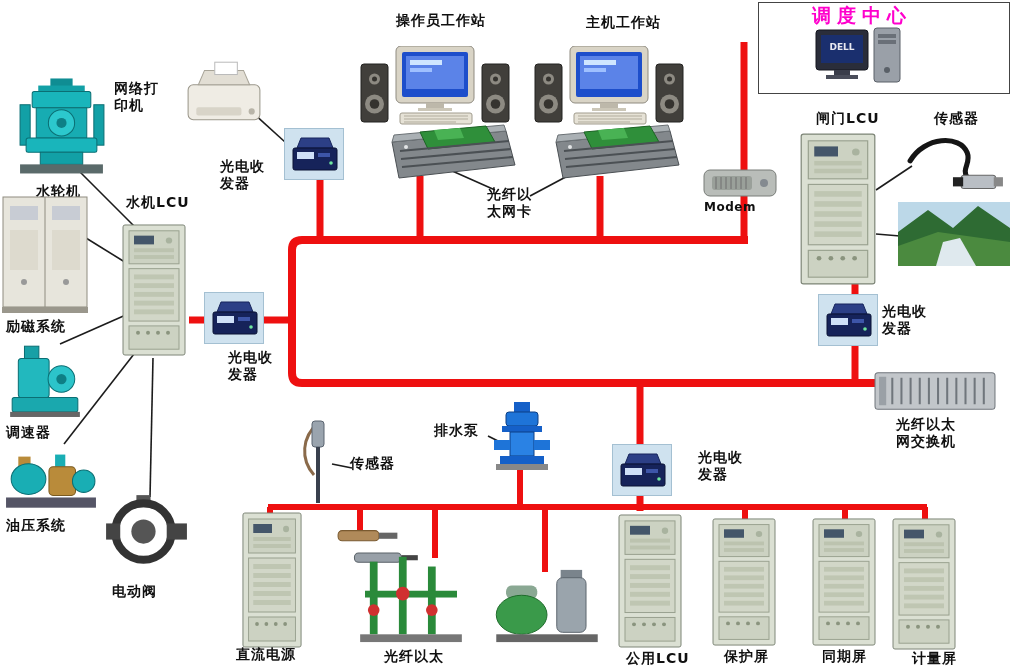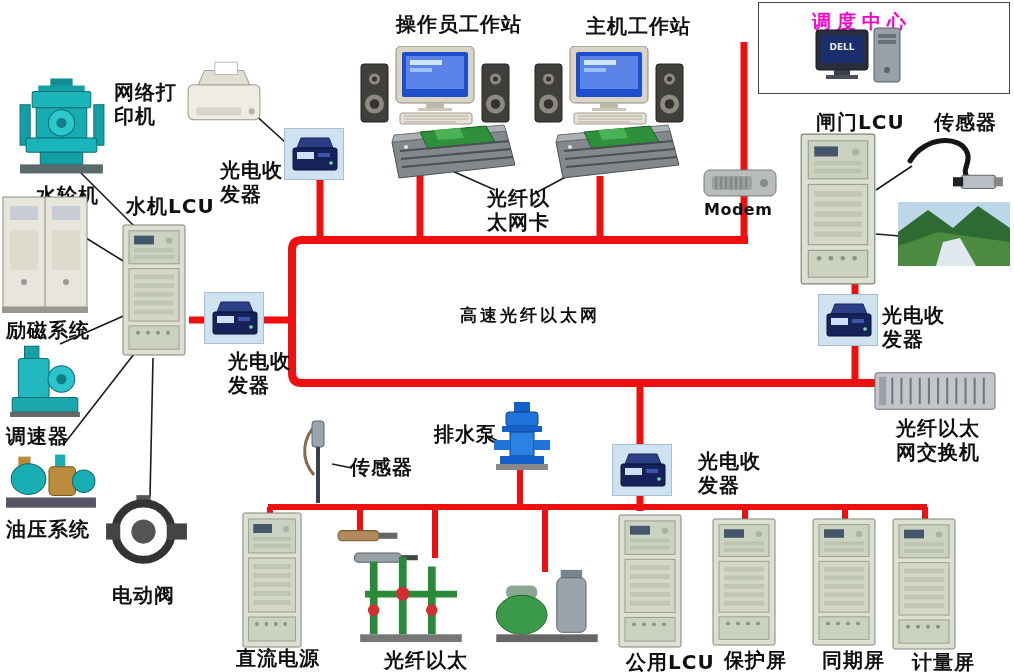--- a/index.html
+++ b/index.html
@@ -1,26 +1,26 @@
 <!DOCTYPE html>
 <html style="--bus: #ee1010; --dispatch: #ff00cc;"><head>
 <meta charset="utf-8">
 <style>
   * { margin:0; padding:0; box-sizing:border-box; }
   html,body { background:#ffffff; }
   body { font-family:"DejaVu Sans","Liberation Sans",sans-serif; }
   #canvas { position:relative; width:1014px; height:672px; background:#fff; overflow:hidden; }
   .abs { position:absolute; }
   .lbl {
-    position:absolute; font-size:20px; font-weight:600; color:#101010;
+    position:absolute; font-size:14px; font-weight:600; color:#101010;
     line-height:1.22; white-space:pre-line; letter-spacing:1px;
   }
   .lbl-magenta { color:var(--dispatch,#ff00cc); font-size:19px; font-weight:700; letter-spacing:6px; }
   .lbl-bus { font-size:17px; font-weight:700; letter-spacing:3px; }
-  .lbl-latin { letter-spacing:0.5px; font-size:16px; }
+  .lbl-latin { letter-spacing:0.5px; font-size:12px; }
   .rw { stroke:var(--bus,#ee1010); fill:none; }
   .bw { stroke:#1c1c1c; fill:none; stroke-width:1.6; }
   .dispatch-box { position:absolute; border:1.6px solid #444; background:#fff; }
 </style>
 </head>
 <body>
 
 <div id="canvas">
 
   <svg class="abs" style="left:0;top:0" width="1014" height="672" viewBox="0 0 1014 672">
@@ -114,21 +114,21 @@
         <rect x="7" y="105" width="50" height="24" fill="#ccd2c2" stroke="#98a08e"></rect>
         <circle cx="16" cy="112" r="2" fill="#8a947e"></circle>
         <circle cx="26" cy="112" r="2" fill="#8a947e"></circle>
         <circle cx="36" cy="112" r="2" fill="#8a947e"></circle>
         <circle cx="46" cy="112" r="2" fill="#8a947e"></circle>
       </g>
     </defs>
   </svg>
 
   <div class="dispatch-box" style="left:758px;top:2px;width:252px;height:92px"></div>
-  <div class="lbl lbl-magenta" style="left:812px;top:10px">调度中心</div>
+  <div class="lbl lbl-magenta" style="left:812px;top:4px">调度中心</div>
   <svg class="abs" style="left:814px;top:26px" width="92" height="64" viewBox="0 0 92 64">
     <rect x="2" y="4" width="52" height="40" rx="3" fill="#2a2d3a" stroke="#14161f"></rect>
     <rect x="7" y="9" width="42" height="28" fill="#1a2f6e"></rect>
     <text x="28" y="24" font-size="9" fill="#e8e8f0" text-anchor="middle" font-weight="bold">DELL</text>
     <rect x="20" y="44" width="16" height="5" fill="#3a3d4a"></rect>
     <rect x="12" y="49" width="32" height="4" fill="#4a4d5a"></rect>
     <rect x="60" y="2" width="26" height="54" rx="3" fill="#9aa0a8" stroke="#5a6068"></rect>
     <rect x="64" y="8" width="18" height="4" fill="#6a7078"></rect>
     <rect x="64" y="14" width="18" height="4" fill="#6a7078"></rect>
     <circle cx="73" cy="44" r="3" fill="#5a6068"></circle>
@@ -228,21 +228,20 @@
     <rect x="0" y="111" width="86" height="6" fill="#9a978c"></rect>
   </svg>
   <div class="lbl" style="left:6px;top:318px">励磁系统</div>
 
   <svg class="abs" style="left:204px;top:292px" width="60" height="52" viewBox="0 0 60 52">
       <use href="#sym-tr"></use>
     </svg>
   <div class="lbl" style="left:228px;top:349px">光电收
 发器</div>
 
-  <div class="lbl lbl-bus" style="left:460px;top:305px">高速光纤以太网</div>
 
   <svg class="abs" style="left:818px;top:294px" width="60" height="52" viewBox="0 0 60 52">
       <use href="#sym-tr"></use>
     </svg>
   <div class="lbl" style="left:882px;top:303px">光电收
 发器</div>
 
   <svg class="abs" style="left:874px;top:368px" width="122" height="46" viewBox="0 0 120 44">
     <rect x="1" y="4" width="118" height="36" rx="3" fill="#c2c6ca" stroke="#70767c"></rect>
     <rect x="5" y="8" width="7" height="28" fill="#9aa0a6"></rect>

